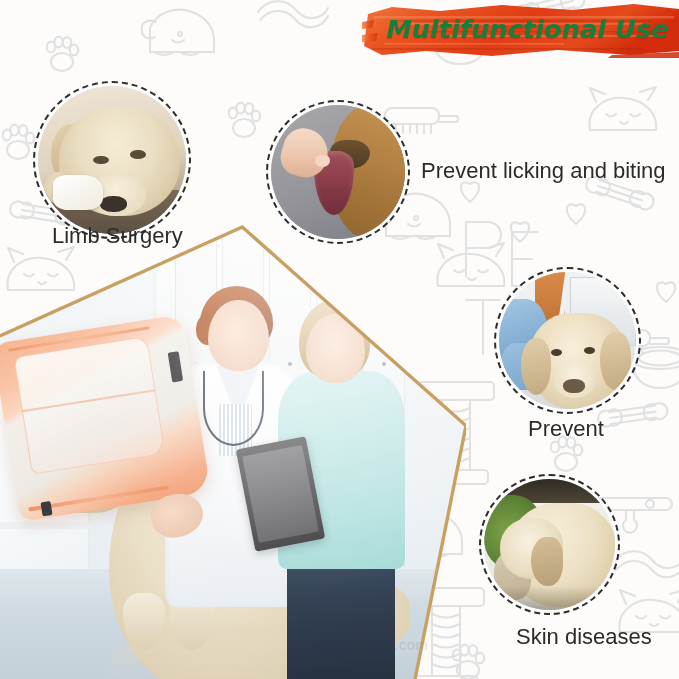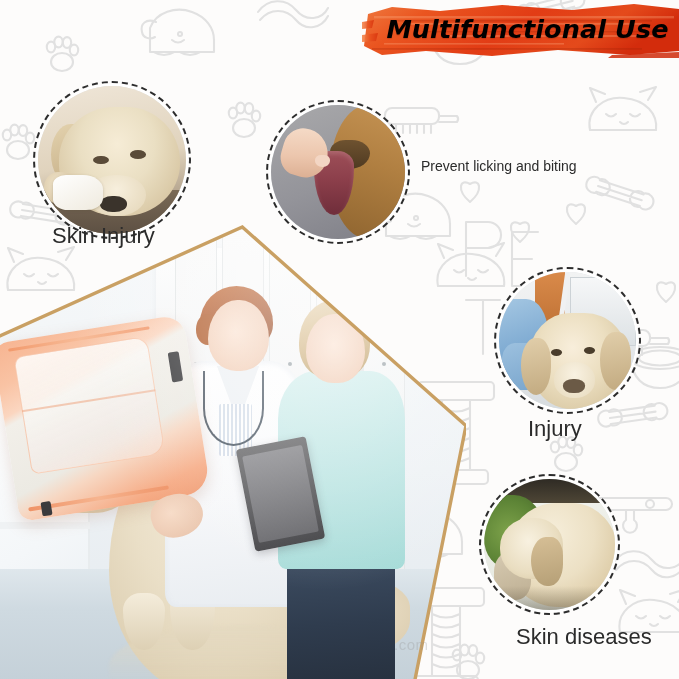--- a/index.html
+++ b/index.html
@@ -38,21 +38,21 @@
   }
   .banner-svg { position: absolute; inset: 0; width: 100%; height: 100%; }
   .banner-title {
     position: absolute;
     inset: 0;
     display: flex;
     align-items: center;
     justify-content: center;
     padding-left: 14px;
     padding-bottom: 3px;
-    color: #000000;
+    color: #15803d;
     font-family: "DejaVu Sans", sans-serif;
     font-style: italic;
     font-weight: bold;
     font-size: 25.5px;
     letter-spacing: 0.1px;
     white-space: nowrap;
     text-shadow: 0 1px 1px rgba(120,25,5,0.28);
   }
 
   
@@ -421,21 +421,21 @@
   
   .label {
     position: absolute;
     z-index: 9;
     color: #2b2b2b;
     font-family: "Liberation Sans", sans-serif;
     font-weight: 400;
     white-space: nowrap;
   }
   #label-limb    { left: 52px;  top: 223px; font-size: 22px; }
-  #label-lick    { left: 421px; top: 158px; font-size: 14px; }
+  #label-lick    { left: 421px; top: 158px; font-size: 22px; }
   #label-surgery { left: 528px; top: 416px; font-size: 22px; }
   #label-skin    { left: 488px; top: 624px; font-size: 22px; margin-left: 28px; }
 </style>
 </head>
 <body>
 
 <div id="poster">
 
   <svg class="bg-pattern" viewBox="0 0 679 679" preserveAspectRatio="none" aria-hidden="true">
     <defs>
@@ -667,21 +667,21 @@
       <div class="s1-head"></div>
       <div class="s1-eye e1"></div>
       <div class="s1-eye e2"></div>
       <div class="s1-muzzle"></div>
       <div class="s1-nose"></div>
       <div class="s1-paw"></div>
       <div class="s1-band"></div>
     </div>
   </div>
   <div class="circle-ring" id="ring-limb"></div>
-  <div class="label" id="label-limb">Skin Injury</div>
+  <div class="label" id="label-limb">Limb Surgery</div>
 
   <div class="circle" id="circle-lick">
     <div class="c-img">
       <div class="s2-bg"></div>
       <div class="s2-dog"></div>
       <div class="s2-dog-lip"></div>
       <div class="s2-tongue"></div>
       <div class="s2-finger"></div>
       <div class="s2-nail"></div>
     </div>
@@ -700,21 +700,21 @@
       <div class="s3-dog"></div>
       <div class="s3-ear l"></div>
       <div class="s3-ear r"></div>
       <div class="s3-eye e1"></div>
       <div class="s3-eye e2"></div>
       <div class="s3-muz"></div>
       <div class="s3-nose"></div>
     </div>
   </div>
   <div class="circle-ring" id="ring-surgery"></div>
-  <div class="label" id="label-surgery">Injury</div>
+  <div class="label" id="label-surgery">Prevent</div>
 
   <div class="circle" id="circle-skin">
     <div class="c-img">
       <div class="s4-bg"></div>
       <div class="s4-dark"></div>
       <div class="s4-grass"></div>
       <div class="s4-body"></div>
       <div class="s4-leg"></div>
       <div class="s4-head"></div>
       <div class="s4-ear"></div>

